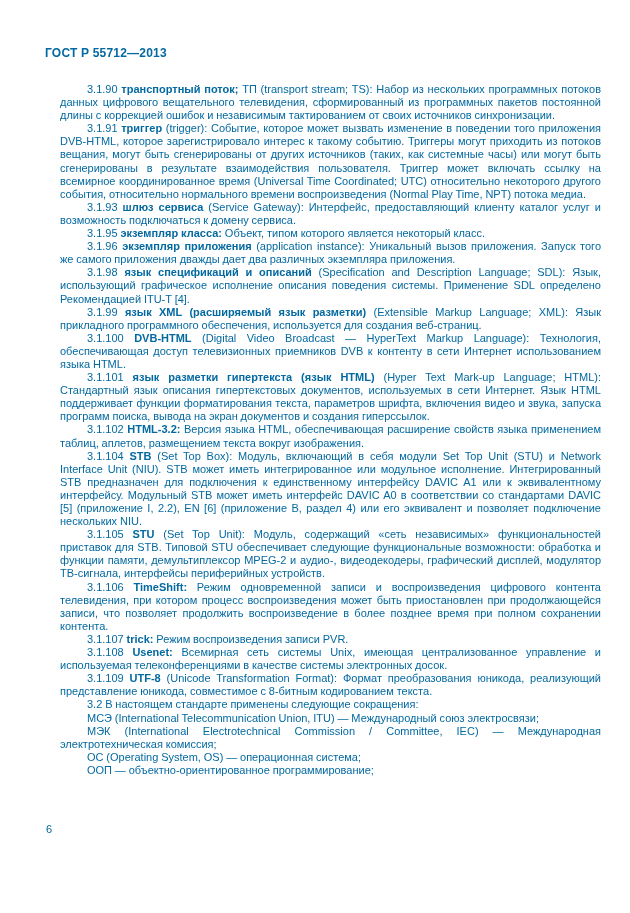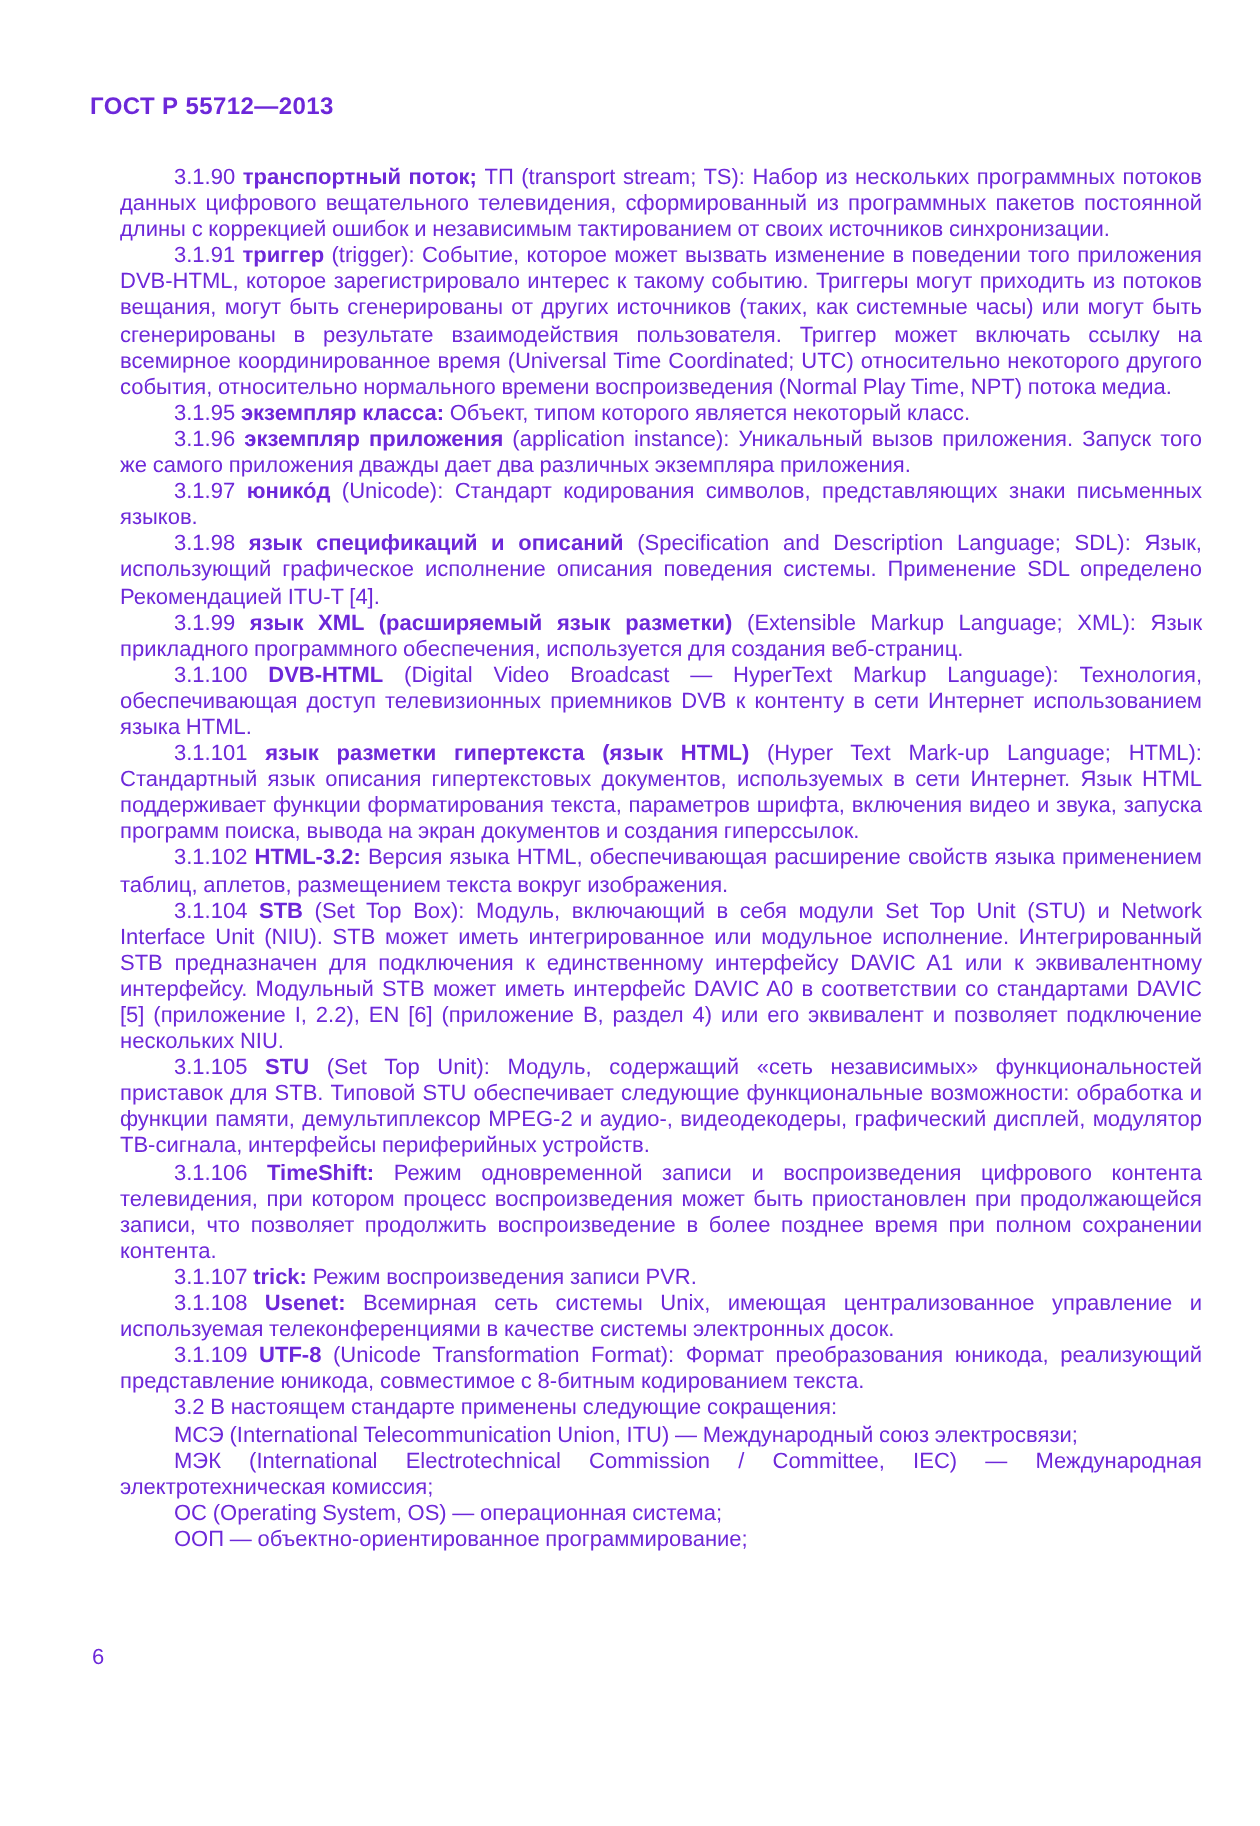--- a/index.html
+++ b/index.html
@@ -3,21 +3,21 @@
 <meta charset="utf-8">
 <style>
   * { margin: 0; padding: 0; box-sizing: border-box; }
   html, body { background: #ffffff; }
   .page {
     position: relative;
     width: 630px;
     height: 913px;
     background: #ffffff;
     font-family: "Liberation Sans", sans-serif;
-    color: #6d28d9;
+    color: #0369a1;
     overflow: hidden;
   }
   .doc-header {
     position: absolute;
     left: 45px;
     top: 46px;
     font-size: 12px;
     font-weight: bold;
     letter-spacing: 0.2px;
     white-space: nowrap;
@@ -45,23 +45,23 @@
 </style>
 </head>
 <body>
 
 <div class="page">
   <div class="doc-header">ГОСТ Р 55712—2013</div>
 
   <div class="doc-body">
       <p class="para"><span>3.1.90 </span><b>транспортный поток;</b><span> ТП (transport stream; TS): Набор из нескольких программных потоков данных цифрового вещательного телевидения, сформированный из программных пакетов постоянной длины с коррекцией ошибок и независимым тактированием от своих источников синхронизации.</span></p>
       <p class="para"><span>3.1.91 </span><b>триггер</b><span> (trigger): Событие, которое может вызвать изменение в поведении того приложения DVB-HTML, которое зарегистрировало интерес к такому событию. Триггеры могут приходить из потоков вещания, могут быть сгенерированы от других источников (таких, как системные часы) или могут быть сгенерированы в результате взаимодействия пользователя. Триггер может включать ссылку на всемирное координированное время (Universal Time Coordinated; UTC) относительно некоторого другого события, относительно нормального времени воспроизведения (Normal Play Time, NPT) потока медиа.</span></p>
+      <p class="para"><span>3.1.93 </span><b>шлюз сервиса</b><span> (Service Gateway): Интерфейс, предоставляющий клиенту каталог услуг и возможность подключаться к домену сервиса.</span></p>
       <p class="para"><span>3.1.95 </span><b>экземпляр класса:</b><span> Объект, типом которого является некоторый класс.</span></p>
       <p class="para"><span>3.1.96 </span><b>экземпляр приложения</b><span> (application instance): Уникальный вызов приложения. Запуск того же самого приложения дважды дает два различных экземпляра приложения.</span></p>
-      <p class="para"><span>3.1.97 </span><b>юнико́д</b><span> (Unicode): Стандарт кодирования символов, представляющих знаки письменных языков.</span></p>
       <p class="para"><span>3.1.98 </span><b>язык спецификаций и описаний</b><span> (Specification and Description Language; SDL): Язык, использующий графическое исполнение описания поведения системы. Применение SDL определено Рекомендацией ITU-T [4].</span></p>
       <p class="para"><span>3.1.99 </span><b>язык XML (расширяемый язык разметки)</b><span> (Extensible Markup Language; XML): Язык прикладного программного обеспечения, используется для создания веб-страниц.</span></p>
       <p class="para"><span>3.1.100 </span><b>DVB-HTML</b><span> (Digital Video Broadcast — HyperText Markup Language): Технология, обеспечивающая доступ телевизионных приемников DVB к контенту в сети Интернет использованием языка HTML.</span></p>
       <p class="para"><span>3.1.101 </span><b>язык разметки гипертекста (язык HTML)</b><span> (Hyper Text Mark-up Language; HTML): Стандартный язык описания гипертекстовых документов, используемых в сети Интернет. Язык HTML поддерживает функции форматирования текста, параметров шрифта, включения видео и звука, запуска программ поиска, вывода на экран документов и создания гиперссылок.</span></p>
       <p class="para"><span>3.1.102 </span><b>HTML-3.2:</b><span> Версия языка HTML, обеспечивающая расширение свойств языка применением таблиц, аплетов, размещением текста вокруг изображения.</span></p>
       <p class="para"><span>3.1.104 </span><b>STB</b><span> (Set Top Box): Модуль, включающий в себя модули Set Top Unit (STU) и Network Interface Unit (NIU). STB может иметь интегрированное или модульное исполнение. Интегрированный STB предназначен для подключения к единственному интерфейсу DAVIC A1 или к эквивалентному интерфейсу. Модульный STB может иметь интерфейс DAVIC A0 в соответствии со стандартами DAVIC [5] (приложение I, 2.2), EN [6] (приложение B, раздел 4) или его эквивалент и позволяет подключение нескольких NIU.</span></p>
       <p class="para"><span>3.1.105 </span><b>STU</b><span> (Set Top Unit): Модуль, содержащий «сеть независимых» функциональностей приставок для STB. Типовой STU обеспечивает следующие функциональные возможности: обработка и функции памяти, демультиплексор MPEG-2 и аудио-, видеодекодеры, графический дисплей, модулятор ТВ-сигнала, интерфейсы периферийных устройств.</span></p>
       <p class="para"><span>3.1.106 </span><b>TimeShift:</b><span> Режим одновременной записи и воспроизведения цифрового контента телевидения, при котором процесс воспроизведения может быть приостановлен при продолжающейся записи, что позволяет продолжить воспроизведение в более позднее время при полном сохранении контента.</span></p>
       <p class="para"><span>3.1.107 </span><b>trick:</b><span> Режим воспроизведения записи PVR.</span></p>
       <p class="para"><span>3.1.108 </span><b>Usenet:</b><span> Всемирная сеть системы Unix, имеющая централизованное управление и используемая телеконференциями в качестве системы электронных досок.</span></p>

